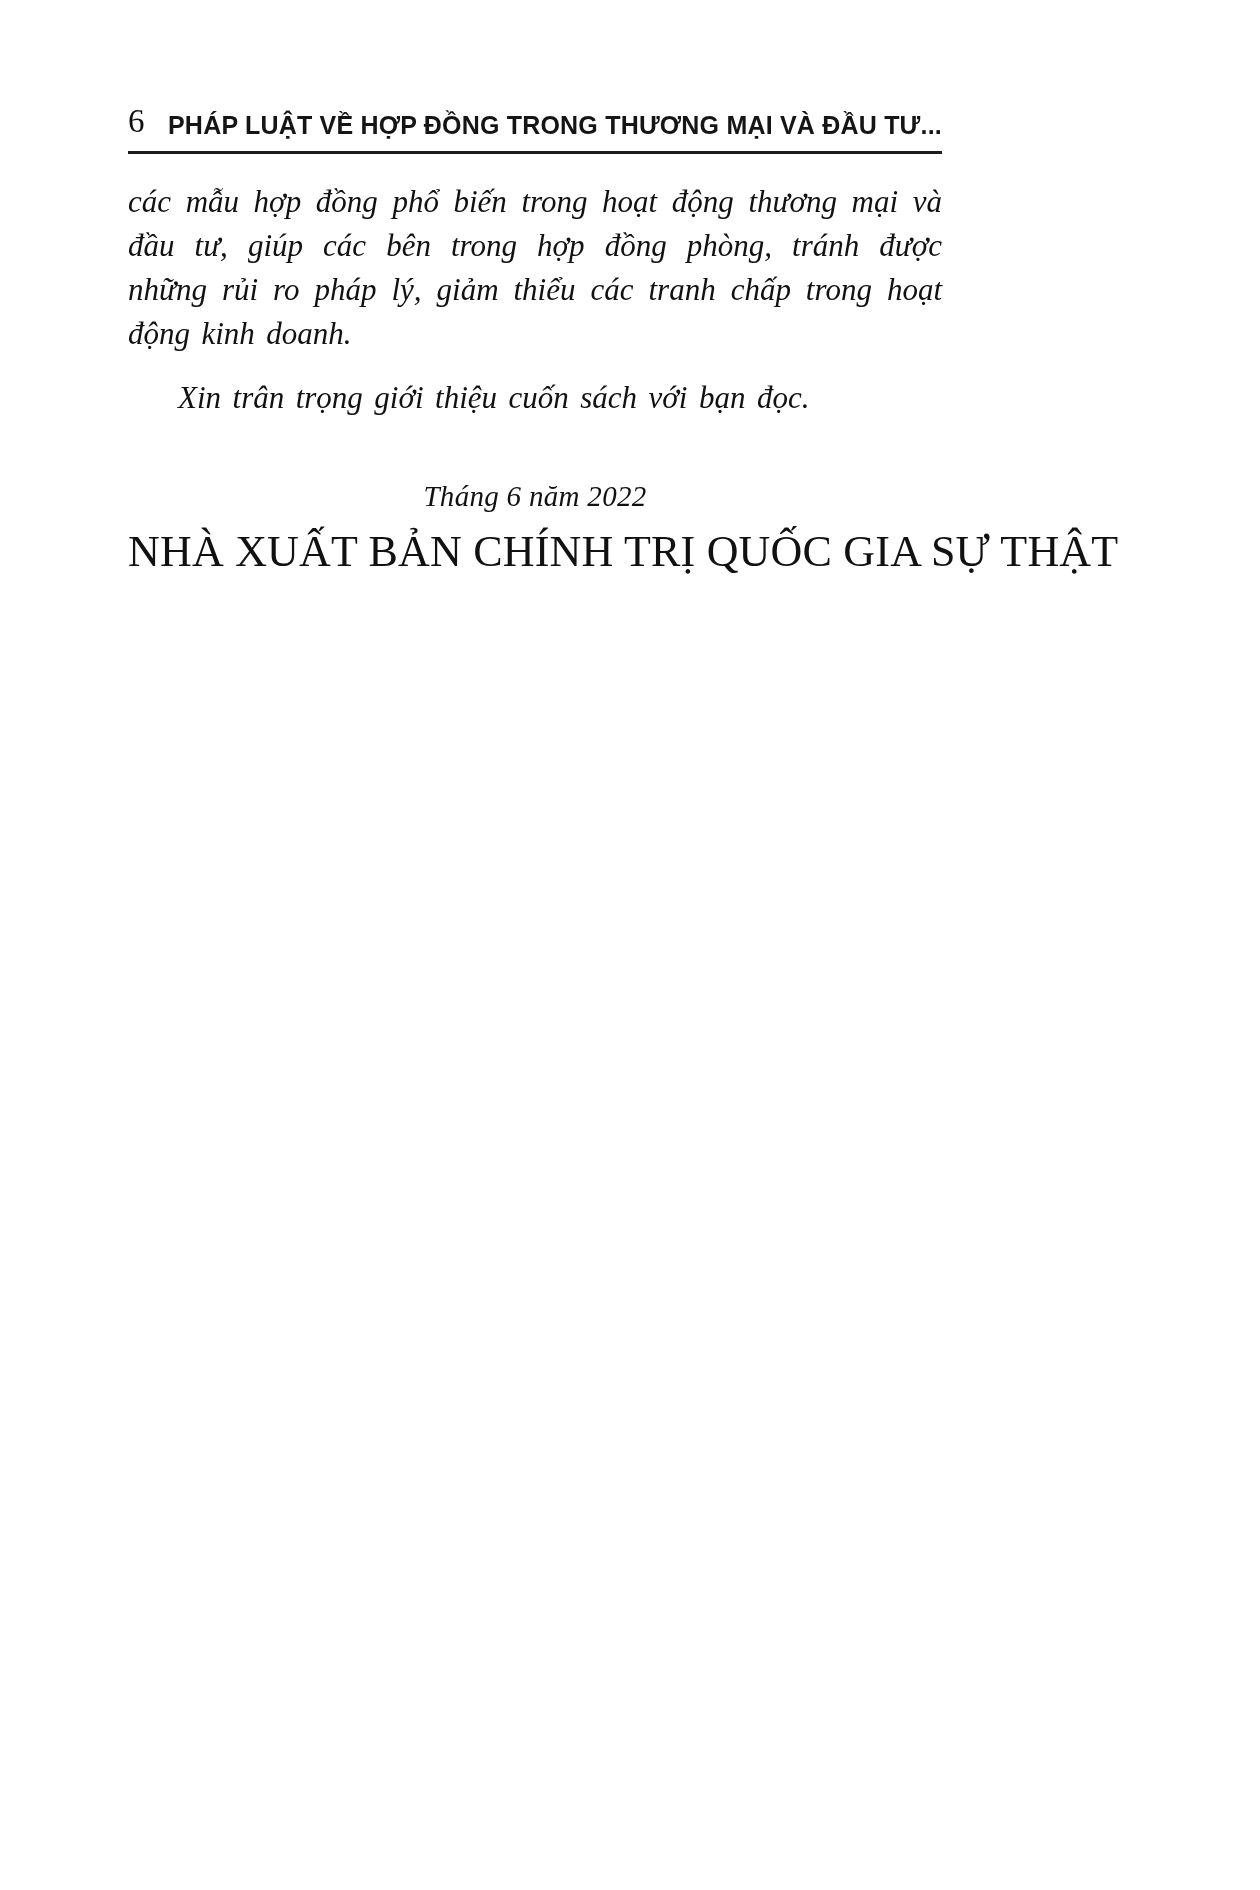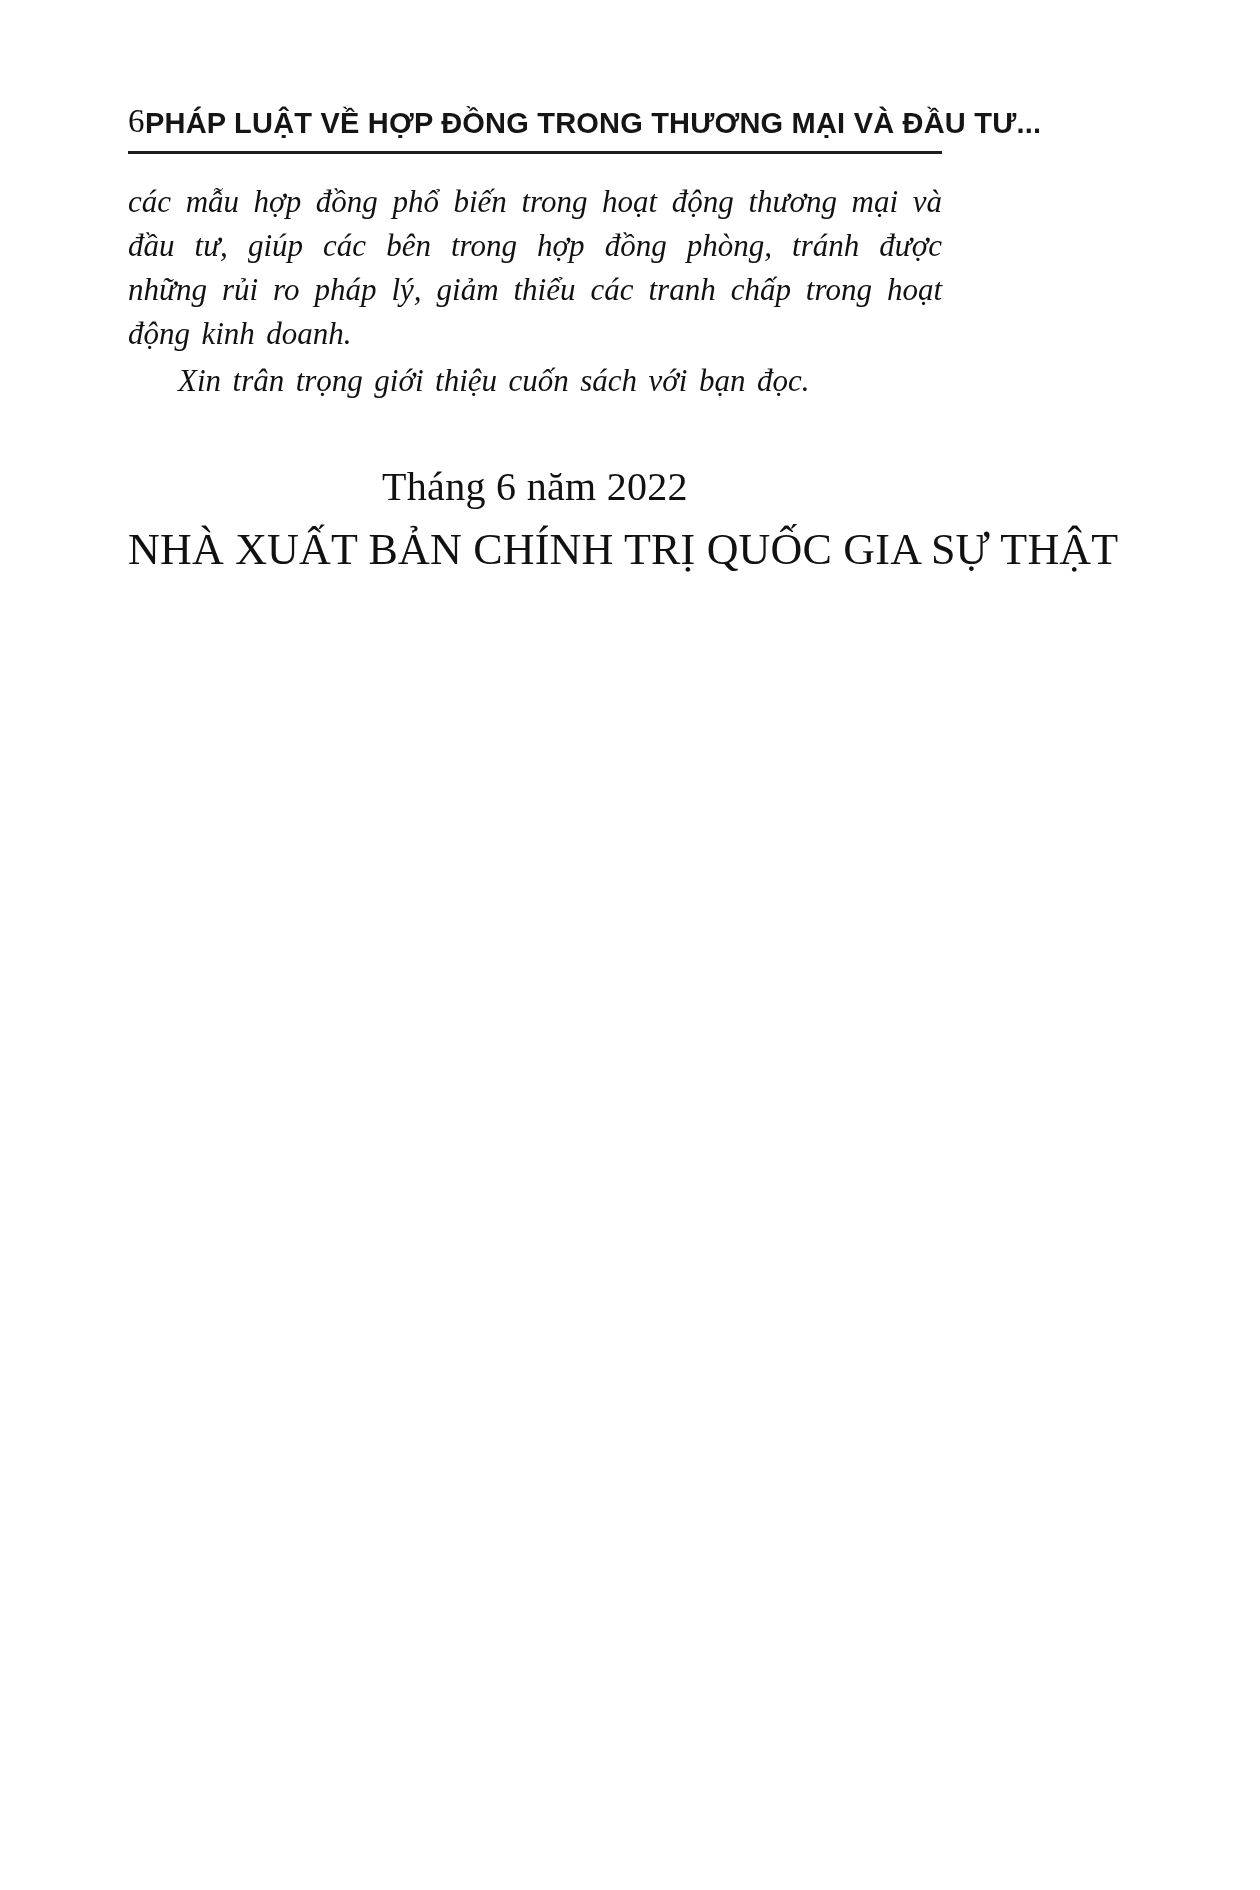--- a/index.html
+++ b/index.html
@@ -25,21 +25,21 @@
   }
   .page-number {
     font-family: "Liberation Serif", "DejaVu Serif", serif;
     font-size: 33px;
     line-height: 1;
     letter-spacing: 0.5px;
   }
   .running-title {
     font-family: "Liberation Sans", "DejaVu Sans", sans-serif;
     font-weight: 700;
-    font-size: 29px;
+    font-size: 25px;
     line-height: 1;
     letter-spacing: 0.2px;
     white-space: nowrap;
     color: #151515;
     text-align: right;
   }
   .header-rule {
     margin-top: 13px;
     height: 3px;
     background: #1c1c1c;
@@ -52,29 +52,30 @@
     line-height: 1.42;
   }
   .para {
     margin: 0;
     text-align: justify;
     word-spacing: 0.12em;
     font-style: italic;
   }
   .para.indented {
     text-indent: 50px;
-    margin-top: 3px;
+    margin-top: 20px;
   }
   
   .signoff {
     margin-top: 56px;
     text-align: center;
   }
   .date-line {
-    font-size: 40px;
+    font-style: italic;
+    font-size: 29px;
     line-height: 1.4;
     letter-spacing: 0.3px;
   }
   .publisher-line {
     font-size: 44px;
     line-height: 1.4;
     margin-top: 4px;
     letter-spacing: 0.2px;
     white-space: nowrap;
   }

